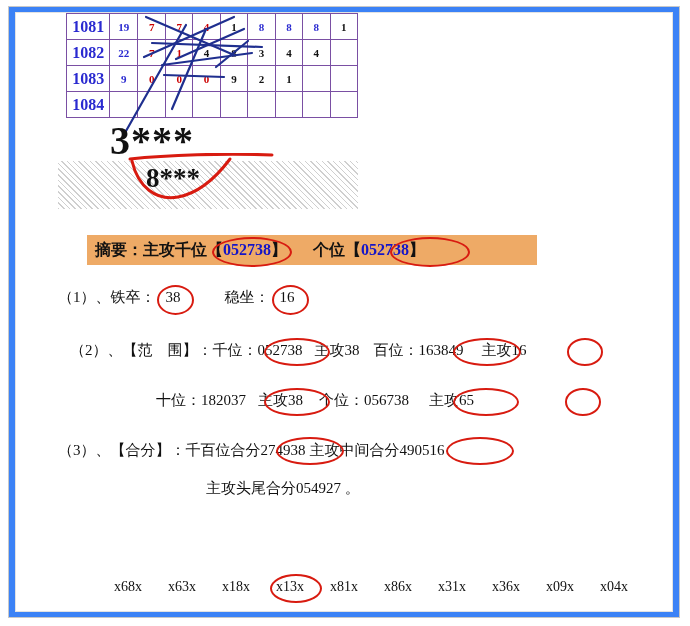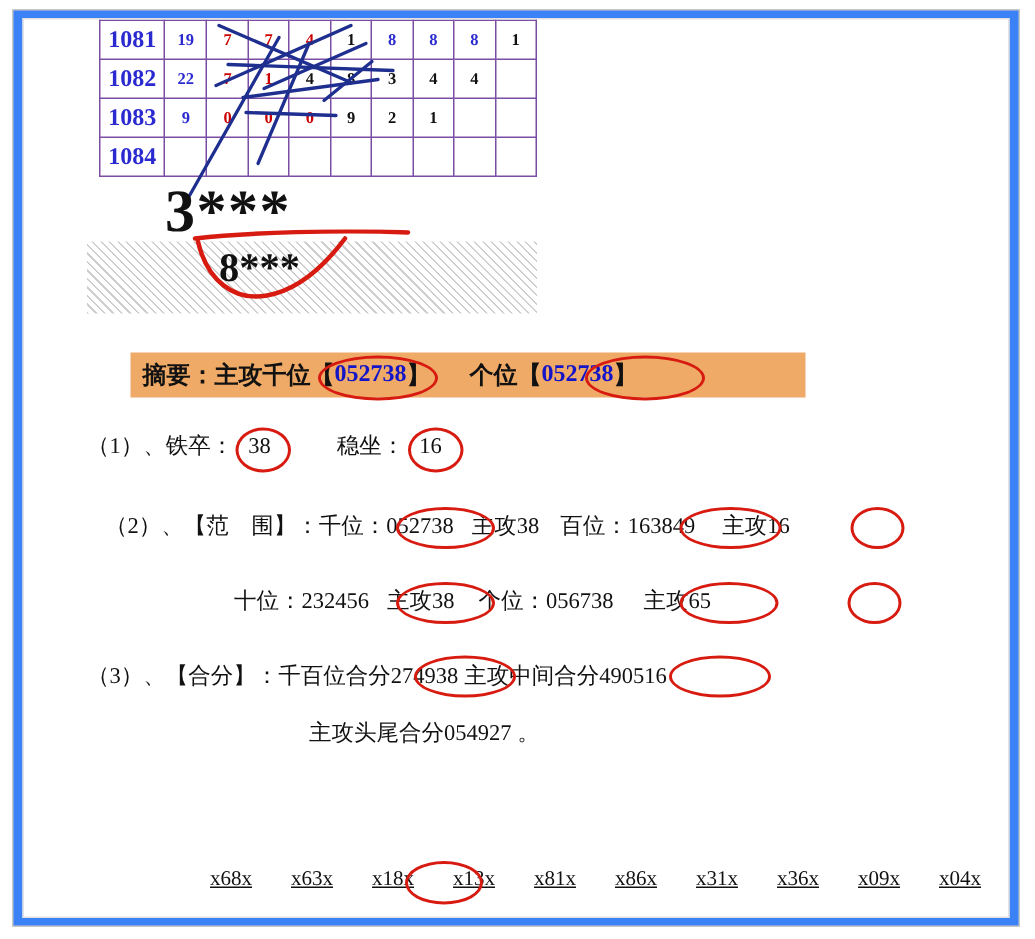--- a/index.html
+++ b/index.html
@@ -159,21 +159,21 @@
   .footer-row {
     position: absolute;
     left: 98px;
     top: 566px;
     font-size: 14px;
     letter-spacing: 0px;
     color: #111111;
     font-family: "Liberation Serif", serif;
     white-space: nowrap;
   }
-  .footer-row span { display: inline-block; width: 54px; text-align: right; text-decoration: underline; }
+  .footer-row span { display: inline-block; width: 54px; text-align: left; }
 </style>
 </head>
 <body>
 
 <div class="page-frame">
   <div class="page-inner">
 
     <div class="hatch-strip"></div>
 
     <div class="chart-region">
@@ -274,21 +274,21 @@
     <div class="ellipse" style="left:256px; top:272px; width:33px; height:26px;"></div>
 
     <div class="line" style="left:42px; top:328px;margin-left:12px;">
       <span>（2）、</span><b>【范　围】：</b><span>千位：</span><span>052738</span><span class="sp" style="width:12px"></span><span>主攻</span><span>38</span><span class="sp" style="width:14px"></span><span>百位：</span><span>163849</span><span class="sp" style="width:18px"></span><span>主攻</span><span>16</span>
     </div>
     <div class="ellipse" style="left:248px; top:325px; width:62px; height:24px;"></div>
     <div class="ellipse" style="left:437px; top:325px; width:64px; height:24px;"></div>
     <div class="ellipse" style="left:551px; top:325px; width:32px; height:24px;"></div>
 
     <div class="line" style="left:140px; top:378px;">
-      <span>十位：</span><span>232456</span><span class="sp" style="width:12px"></span><span>主攻</span><span>38</span><span class="sp" style="width:16px"></span><span>个位：</span><span>056738</span><span class="sp" style="width:20px"></span><span>主攻</span><span>65</span>
+      <span>十位：</span><span>182037</span><span class="sp" style="width:12px"></span><span>主攻</span><span>38</span><span class="sp" style="width:16px"></span><span>个位：</span><span>056738</span><span class="sp" style="width:20px"></span><span>主攻</span><span>65</span>
     </div>
     <div class="ellipse" style="left:248px; top:375px; width:62px; height:24px;"></div>
     <div class="ellipse" style="left:437px; top:375px; width:62px; height:24px;"></div>
     <div class="ellipse" style="left:549px; top:375px; width:32px; height:24px;"></div>
 
     <div class="line" style="left:42px; top:428px;">
       <span>（3）、</span><b>【合分】：</b><span>千百位合分</span><span>274938</span><span class="sp" style="width:4px"></span><span>主攻中间合分</span><span>490516</span>
     </div>
     <div class="ellipse" style="left:260px; top:424px; width:64px; height:24px;"></div>
     <div class="ellipse" style="left:430px; top:424px; width:64px; height:24px;"></div>

